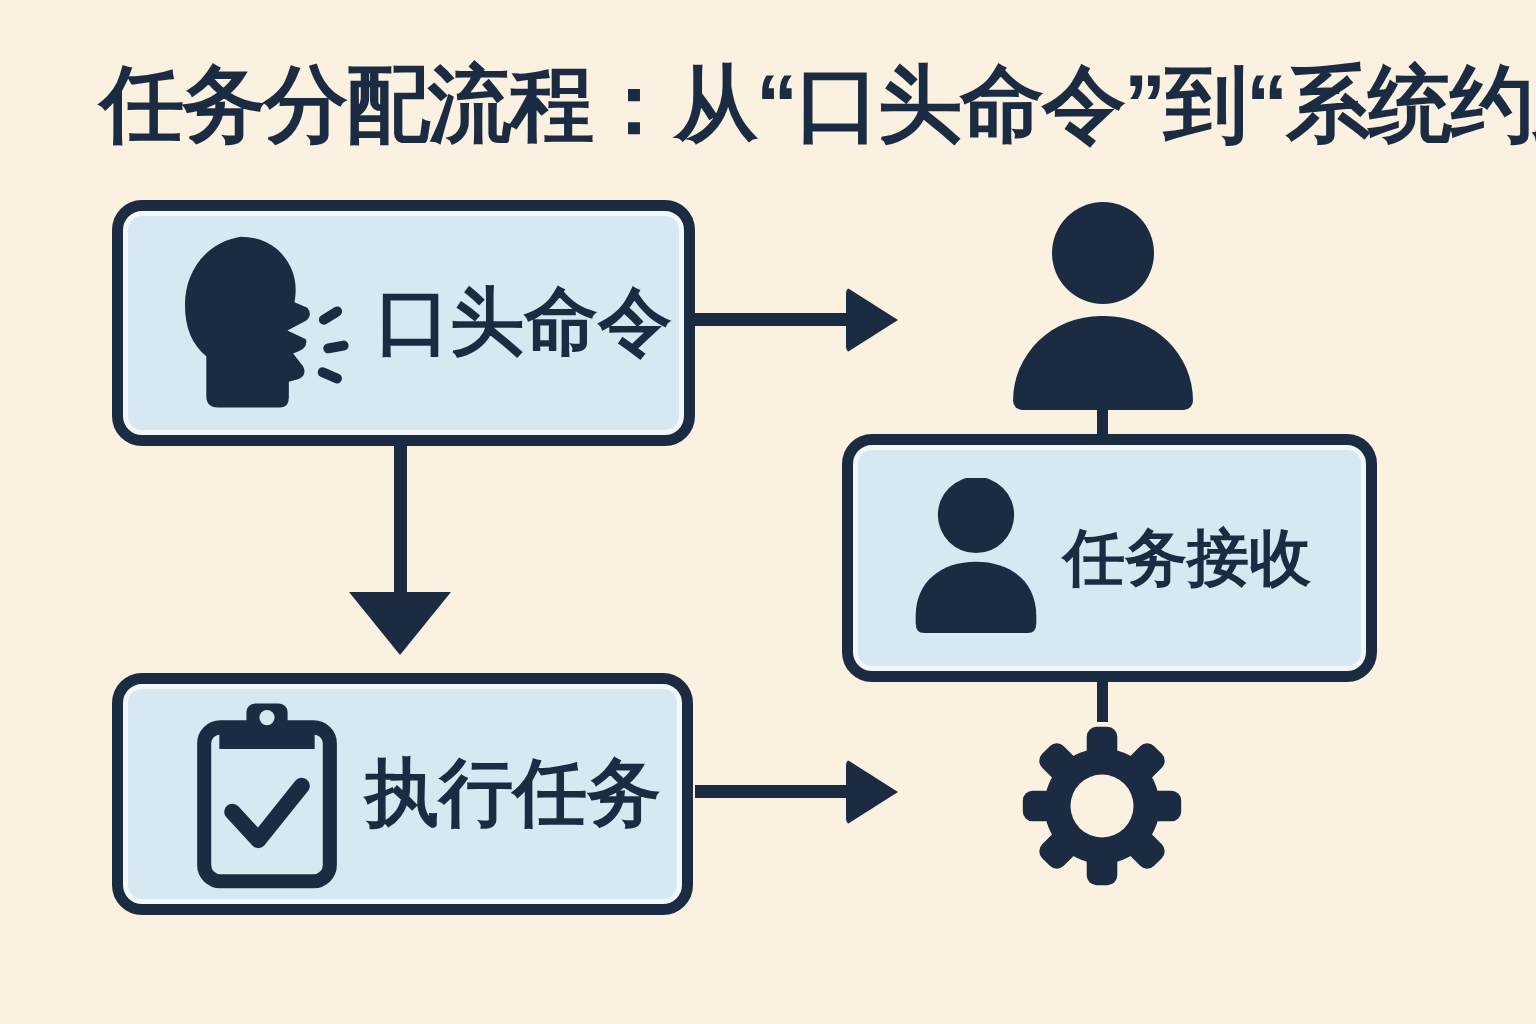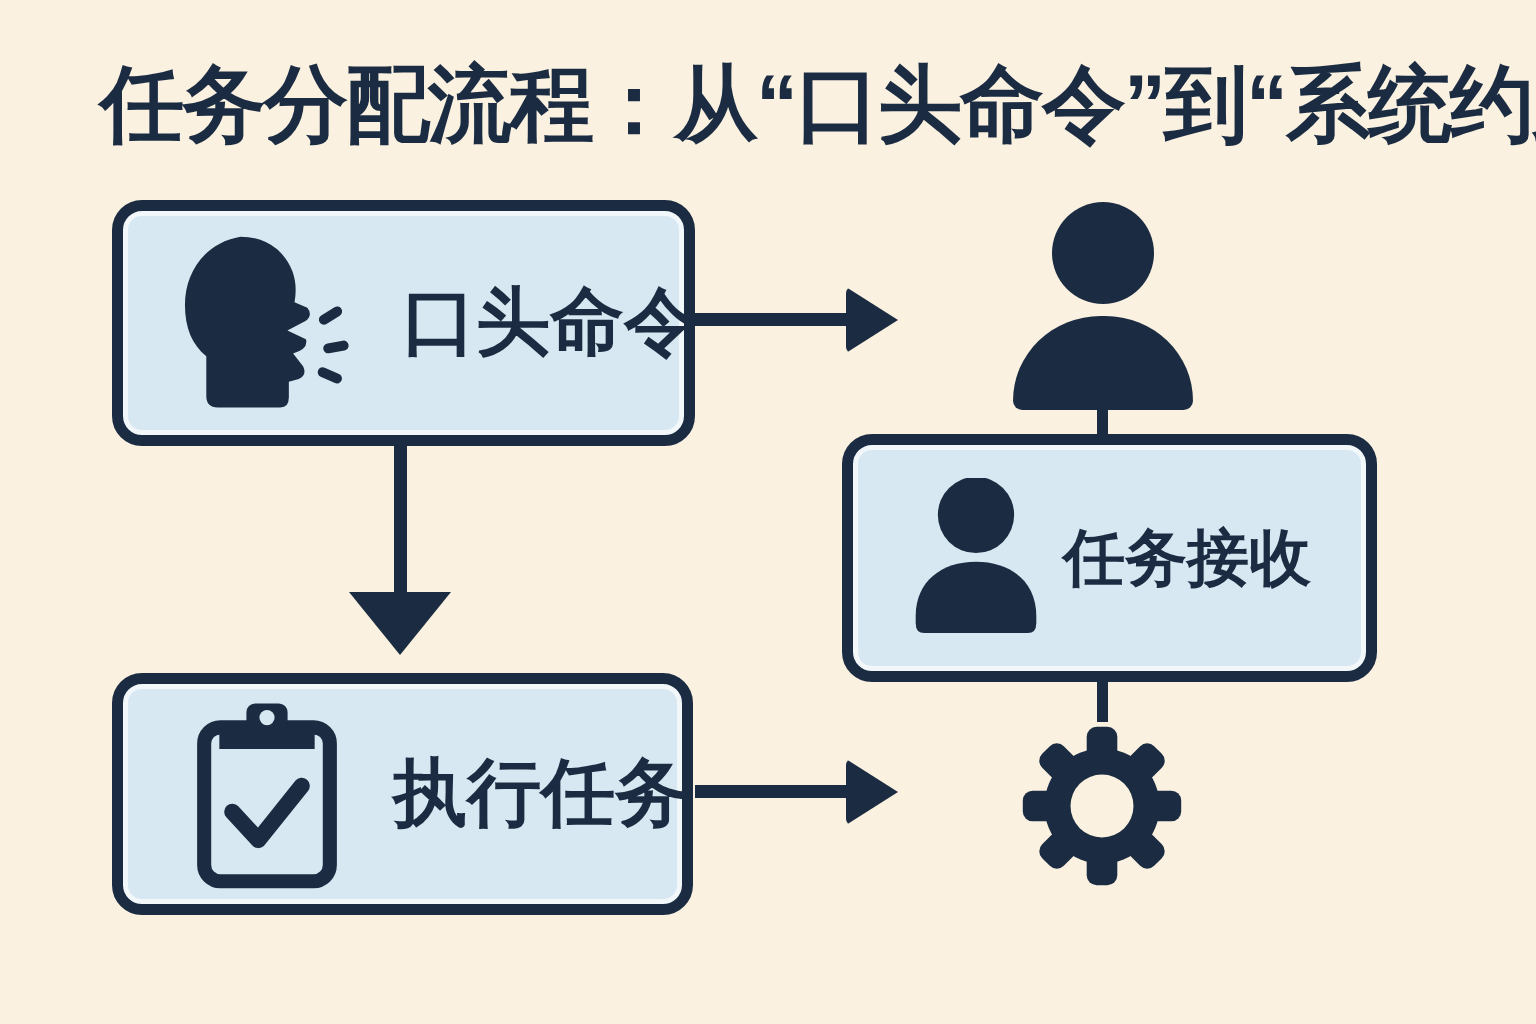--- a/index.html
+++ b/index.html
@@ -25,23 +25,23 @@
   }
   .node-box{
     position:absolute;
     background:var(--box-fill);
     border:11px solid var(--ink);
     border-radius:30px;
     box-shadow:inset 0 0 0 5px var(--inner-line);
     display:flex;align-items:center;
     box-sizing:border-box;
   }
-  .box-verbal  {left:112px;top:200px;width:583px;height:246px;padding-left:52px;gap:42px;}
+  .box-verbal  {left:112px;top:200px;width:583px;height:246px;padding-left:52px;gap:16px;}
   .box-receive {left:842px;top:434px;width:535px;height:248px;padding-left:48px;gap:12px;}
-  .box-execute {left:112px;top:673px;width:581px;height:242px;padding-left:68px;gap:50px;}
+  .box-execute {left:112px;top:673px;width:581px;height:242px;padding-left:68px;gap:22px;}
   .node-label{
     color:var(--ink);font-weight:900;white-space:nowrap;
   }
   .label-lg{font-size:74px;}
   .label-md{font-size:62px;}
   .icon-wrap{flex:0 0 auto;display:flex;align-items:center;justify-content:center;}
 
   
   .person-head{
     position:absolute;background:var(--ink);border-radius:50%;

